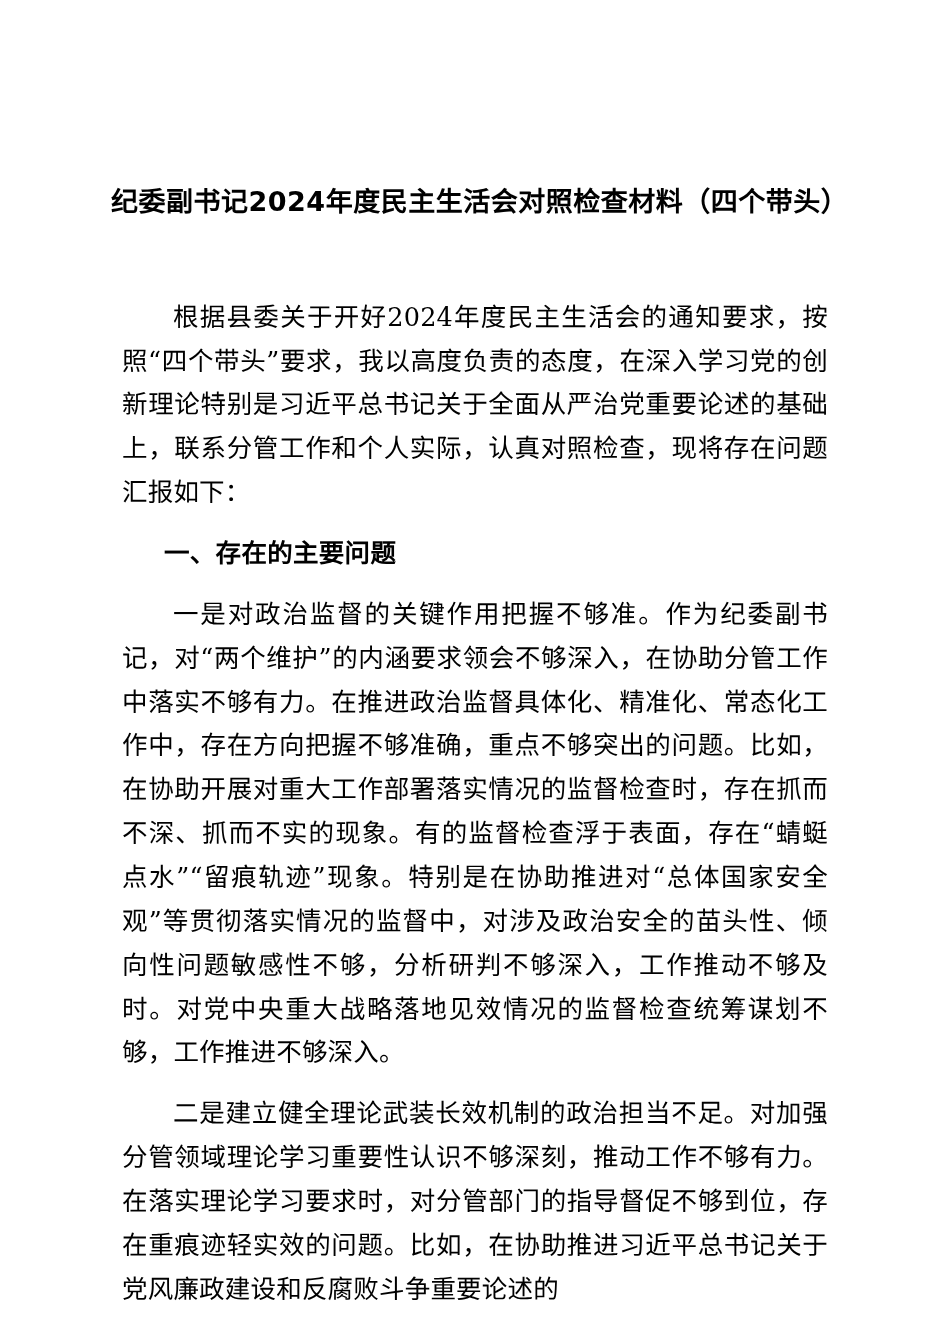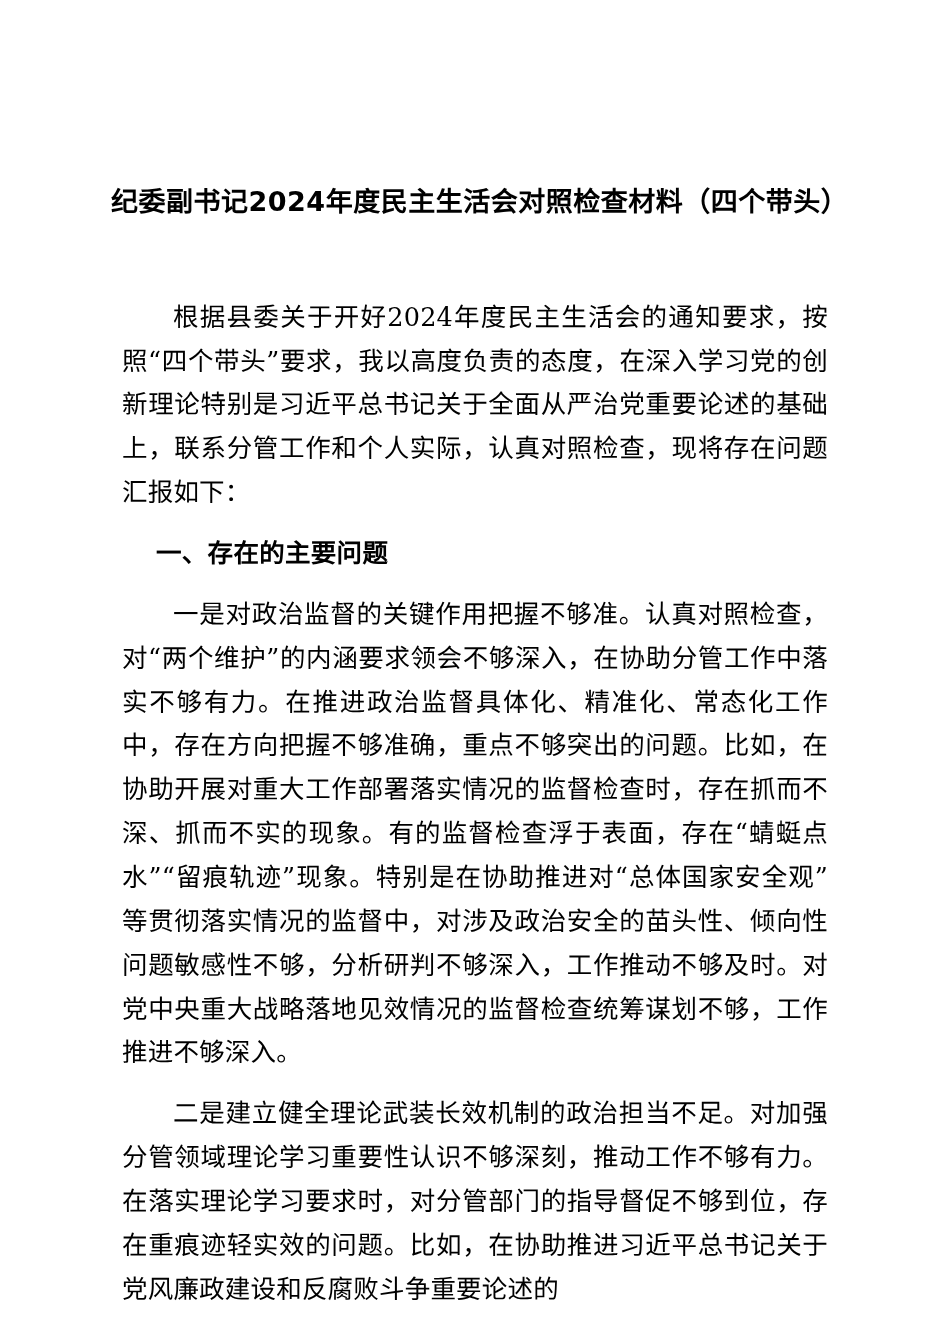--- a/index.html
+++ b/index.html
@@ -41,21 +41,21 @@
     text-justify: inter-ideograph;
     margin: 17px;
     text-indent: 2em;
     letter-spacing: 0.2px;
   }
   p.heading-1 {
     font-family: "DejaVu Sans", "Liberation Sans", sans-serif;
     font-weight: bold;
     font-size: 25.5px;
     line-height: 1.72;
-    margin: 0;
+    margin: 8px;
     text-indent: 2em;
     letter-spacing: 0.3px;
   }
   p.heading-2 {
     font-size: 25.5px;
     line-height: 1.72;
     margin: 0;
     text-indent: 2em;
     letter-spacing: 0.2px;
   }
@@ -63,17 +63,17 @@
 </head>
 <body>
 
 <div class="page">
 
   <h1 class="doc-title">纪委副书记2024年度民主生活会对照检查材料（四个带头）</h1>
 
   <div class="body-block">
     <p class="para">根据县委关于开好2024年度民主生活会的通知要求，按照“四个带头”要求，我以高度负责的态度，在深入学习党的创新理论特别是习近平总书记关于全面从严治党重要论述的基础上，联系分管工作和个人实际，认真对照检查，现将存在问题汇报如下：</p>
     <p class="heading-1">一、存在的主要问题</p>
-    <p class="para">一是对政治监督的关键作用把握不够准。认真对照检查，对“两个维护”的内涵要求领会不够深入，在协助分管工作中落实不够有力。在推进政治监督具体化、精准化、常态化工作中，存在方向把握不够准确，重点不够突出的问题。比如，在协助开展对重大工作部署落实情况的监督检查时，存在抓而不深、抓而不实的现象。有的监督检查浮于表面，存在“蜻蜓点水”“留痕轨迹”现象。特别是在协助推进对“总体国家安全观”等贯彻落实情况的监督中，对涉及政治安全的苗头性、倾向性问题敏感性不够，分析研判不够深入，工作推动不够及时。对党中央重大战略落地见效情况的监督检查统筹谋划不够，工作推进不够深入。</p>
+    <p class="para">一是对政治监督的关键作用把握不够准。作为纪委副书记，对“两个维护”的内涵要求领会不够深入，在协助分管工作中落实不够有力。在推进政治监督具体化、精准化、常态化工作中，存在方向把握不够准确，重点不够突出的问题。比如，在协助开展对重大工作部署落实情况的监督检查时，存在抓而不深、抓而不实的现象。有的监督检查浮于表面，存在“蜻蜓点水”“留痕轨迹”现象。特别是在协助推进对“总体国家安全观”等贯彻落实情况的监督中，对涉及政治安全的苗头性、倾向性问题敏感性不够，分析研判不够深入，工作推动不够及时。对党中央重大战略落地见效情况的监督检查统筹谋划不够，工作推进不够深入。</p>
     <p class="para">二是建立健全理论武装长效机制的政治担当不足。对加强分管领域理论学习重要性认识不够深刻，推动工作不够有力。在落实理论学习要求时，对分管部门的指导督促不够到位，存在重痕迹轻实效的问题。比如，在协助推进习近平总书记关于党风廉政建设和反腐败斗争重要论述的</p>
   </div>
 
 </div>
 
 </body></html>

